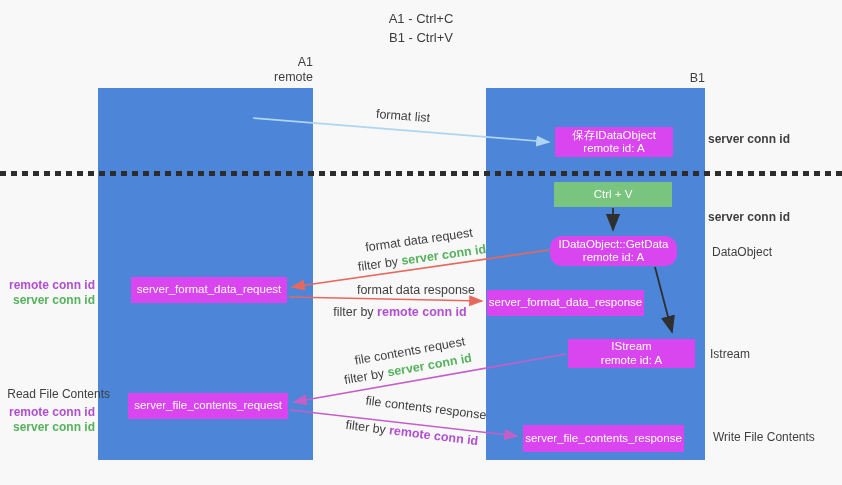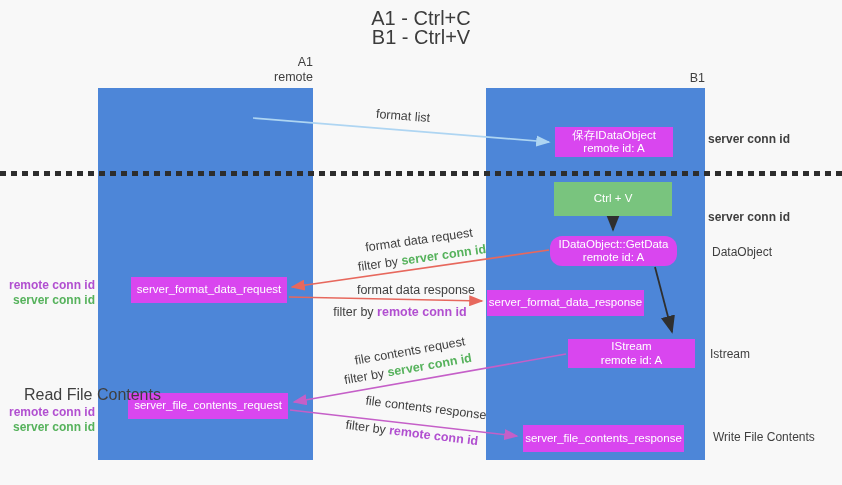--- a/index.html
+++ b/index.html
@@ -1,20 +1,20 @@
 <!DOCTYPE html>
 <html><head>
 <meta charset="utf-8">
 <style>
   html,body { margin:0; padding:0; }
   body { font-family:"Liberation Sans", sans-serif; background:#f8f8f8; }
   #canvas { position:relative; width:842px; height:485px; background:#f8f8f8; overflow:hidden; }
 
   .title { position:absolute; top:9px; left:0; width:842px; text-align:center;
-           font-size:20px; line-height:19px; color:#3c3c3c; }
+           font-size:13px; line-height:19px; color:#3c3c3c; }
 
   .lane-header { position:absolute; text-align:right; font-size:12.5px; line-height:15px; color:#3f3f3f; }
   .lane { position:absolute; background:#4d86d8; }
 
   .separator { position:absolute; left:0; top:171px; width:842px; height:5px;
                background:repeating-linear-gradient(to right, #2d2d2d 0 6px, transparent 6px 11px); }
 
   .arrows { position:absolute; left:0; top:0; }
 
   .node { position:absolute; display:flex; flex-direction:column; align-items:center; justify-content:center;
@@ -77,21 +77,21 @@
     <line x1="566" y1="354" x2="294" y2="402" stroke="#c55fc8" stroke-width="1.6" marker-end="url(#mMag)"></line>
     <line x1="290" y1="410" x2="517" y2="436" stroke="#c55fc8" stroke-width="1.6" marker-end="url(#mMag)"></line>
   </svg>
 
 
   <div class="node orange" style="left:555px; top:127px; width:118px; height:30px;">
     <div>保存IDataObject</div>
     <div>remote id: A</div>
   </div>
 
-  <div class="node green" style="left:554px; top:182px; width:118px; height:34px;">
+  <div class="node green" style="left:554px; top:182px; width:118px; height:25px;">
     <div>Ctrl + V</div>
   </div>
 
   <div class="node orange" style="left:550px; top:236px; width:127px; height:30px;border-radius:12px;">
     <div>IDataObject::GetData</div>
     <div>remote id: A</div>
   </div>
 
   <div class="node orange" style="left:131px; top:277px; width:156px; height:26px;">
     <div>server_format_data_request</div>
@@ -144,19 +144,19 @@
   <div class="ann g" style="left:708px; top:210px;">server conn id</div>
   <div class="ann" style="left:712px; top:245px;">DataObject</div>
   <div class="ann" style="left:710px; top:347px;">Istream</div>
   <div class="ann" style="left:713px; top:430px;">Write File Contents</div>
 
   <div class="ann right-align" style="left:0; top:278px; width:95px;">
     <div class="p">remote conn id</div>
     <div class="g">server conn id</div>
   </div>
 
-  <div class="ann right-align" style="left:0; top:387px; width:110px; font-size:16px;padding-left:24px;">Read File Contents</div>
+  <div class="ann right-align" style="left:0; top:387px; width:110px; font-size:12px;">Read File Contents</div>
   <div class="ann right-align" style="left:0; top:405px; width:95px;">
     <div class="p">remote conn id</div>
     <div class="g">server conn id</div>
   </div>
 
 </div>
 
 </body></html>

